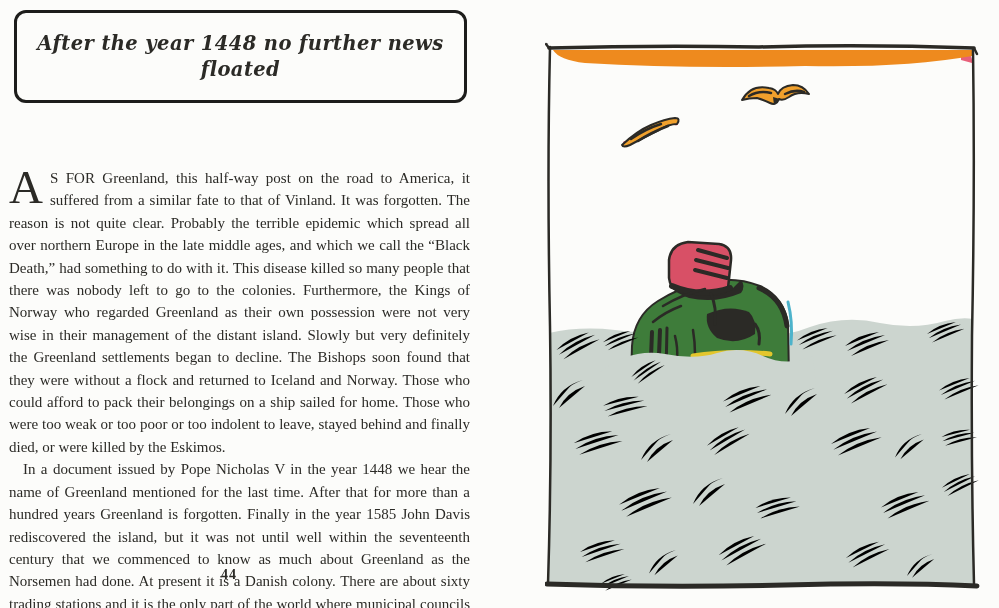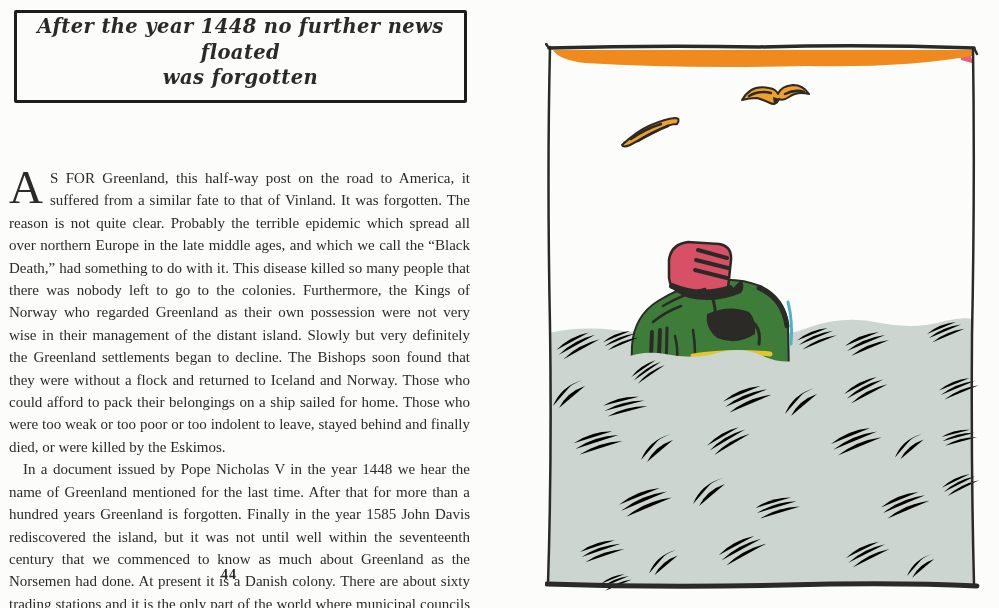--- a/index.html
+++ b/index.html
@@ -7,21 +7,21 @@
     --bird:#f0a02c; --red:#d85066; --green:#3e7c3a; --sea:#ccd5cf;
     --stroke:#1c1f1a; --cyan:#4db3cb; --yellow:#e3c62c; --pink:#e8607a;
   }
   html,body{margin:0;padding:0;}
   body{background:#e9e9e6;font-family:"Liberation Serif","DejaVu Serif",serif;}
   .page{position:relative;width:999px;height:608px;background:var(--paper);overflow:hidden;margin:0 auto;}
 
   
   .headline-box{
     position:absolute;left:14px;top:10px;width:453px;height:93px;box-sizing:border-box;
-    border:3px solid var(--border);border-radius:2px;text-align:center;padding-top:1px;
+    border:3px solid var(--border);border-radius:12px;text-align:center;padding-top:18px;
     color:var(--ink);
   }
   .headline-box .hl{
     display:block;font-family:"DejaVu Serif","Liberation Serif",serif;
     font-style:italic;font-weight:bold;font-size:19.5px;line-height:25.5px;
     letter-spacing:.4px;
   }
 
   
   .body-text{
@@ -53,21 +53,20 @@
   .blk{fill:var(--ink);}
   .ln{stroke:var(--ink);fill:none;stroke-linecap:round;}
 </style>
 </head>
 <body>
 
 <div class="page">
 
   <div class="headline-box">
     <span class="hl">After the year 1448 no further news floated</span>
-    <span class="hl">was forgotten</span>
   </div>
 
   <div class="body-text">
     <p><span class="dropcap">A</span><span>S FOR Greenland, this half-way post on the road to America, it suffered from a similar fate to that of Vinland.  It was forgotten.  The reason is not quite clear.  Probably the terrible epidemic which spread all over northern Europe in the late middle ages, and which we call the “Black Death,” had something to do with it.  This disease killed so many people that there was nobody left to go to the colonies.  Furthermore, the Kings of Norway who regarded Greenland as their own possession were not very wise in their management of the distant island.  Slowly but very definitely the Greenland settlements began to decline.  The Bishops soon found that they were without a flock and returned to Iceland and Norway.  Those who could afford to pack their belongings on a ship sailed for home.  Those who were too weak or too poor or too indolent to leave, stayed behind and finally died, or were killed by the Eskimos.</span></p>
     <p>In a document issued by Pope Nicholas V in the year 1448 we hear the name of Greenland mentioned for the last time.  After that for more than a hundred years Greenland is forgotten.  Finally in the year 1585 John Davis rediscovered the island, but it was not until well within the seventeenth century that we commenced to know as much about Greenland as the Norsemen had done.  At present it is a Danish colony.  There are about sixty trading stations and it is the only part of the world where municipal councils are held in the Eskimo language.</p>
   </div>
 
   <div class="page-number">44</div>
 
   <div class="illustration">

